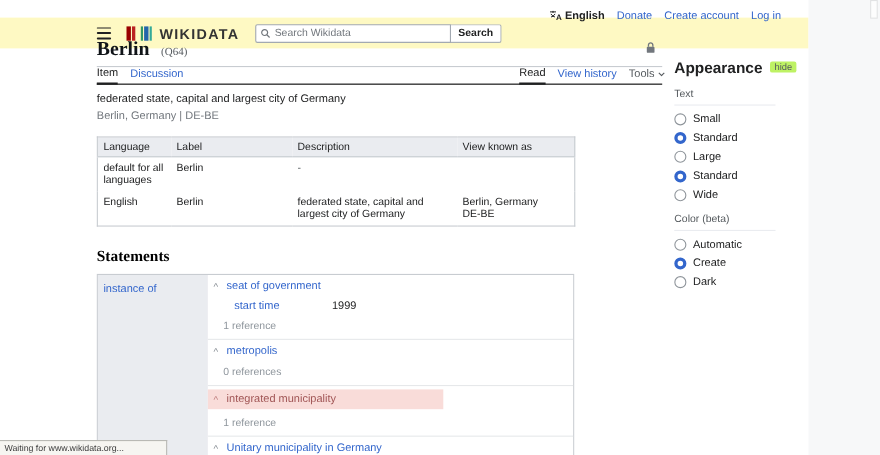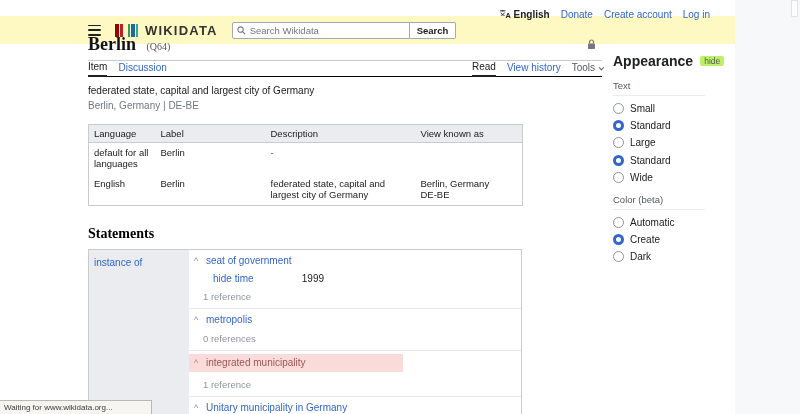--- a/index.html
+++ b/index.html
@@ -198,21 +198,21 @@
       <span class="link">instance of</span>
     </div>
     <div class="claims-col">
 
       <div class="claim">
         <div class="claim-main">
           <span class="rank">^</span>
           <span class="link">seat of government</span>
         </div>
         <div class="quals">
-          <span class="qual-prop link">hide time</span>
+          <span class="qual-prop link">start time</span>
           <span class="qual-val">1999</span>
         </div>
         <div class="refs">1 reference</div>
       </div>
 
       <div class="claim">
         <div class="claim-main">
           <span class="rank">^</span>
           <span class="link">metropolis</span>
         </div>

